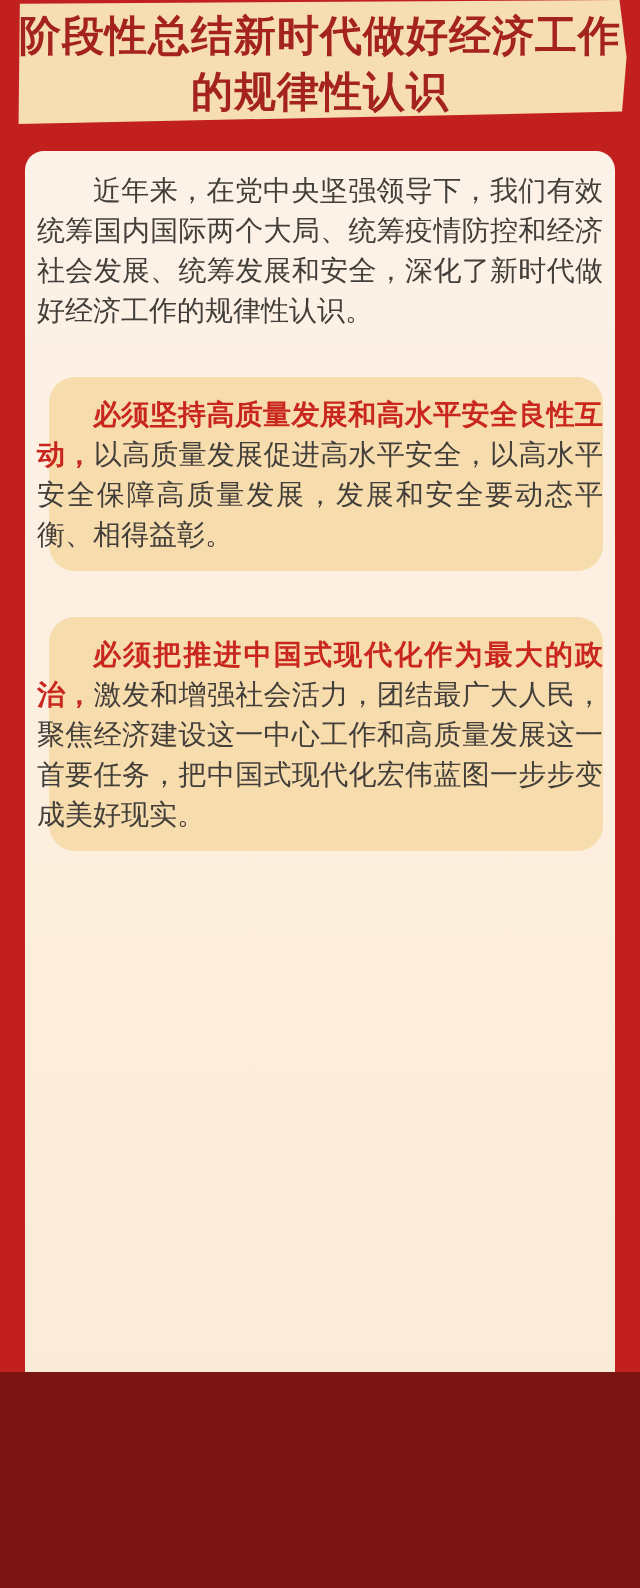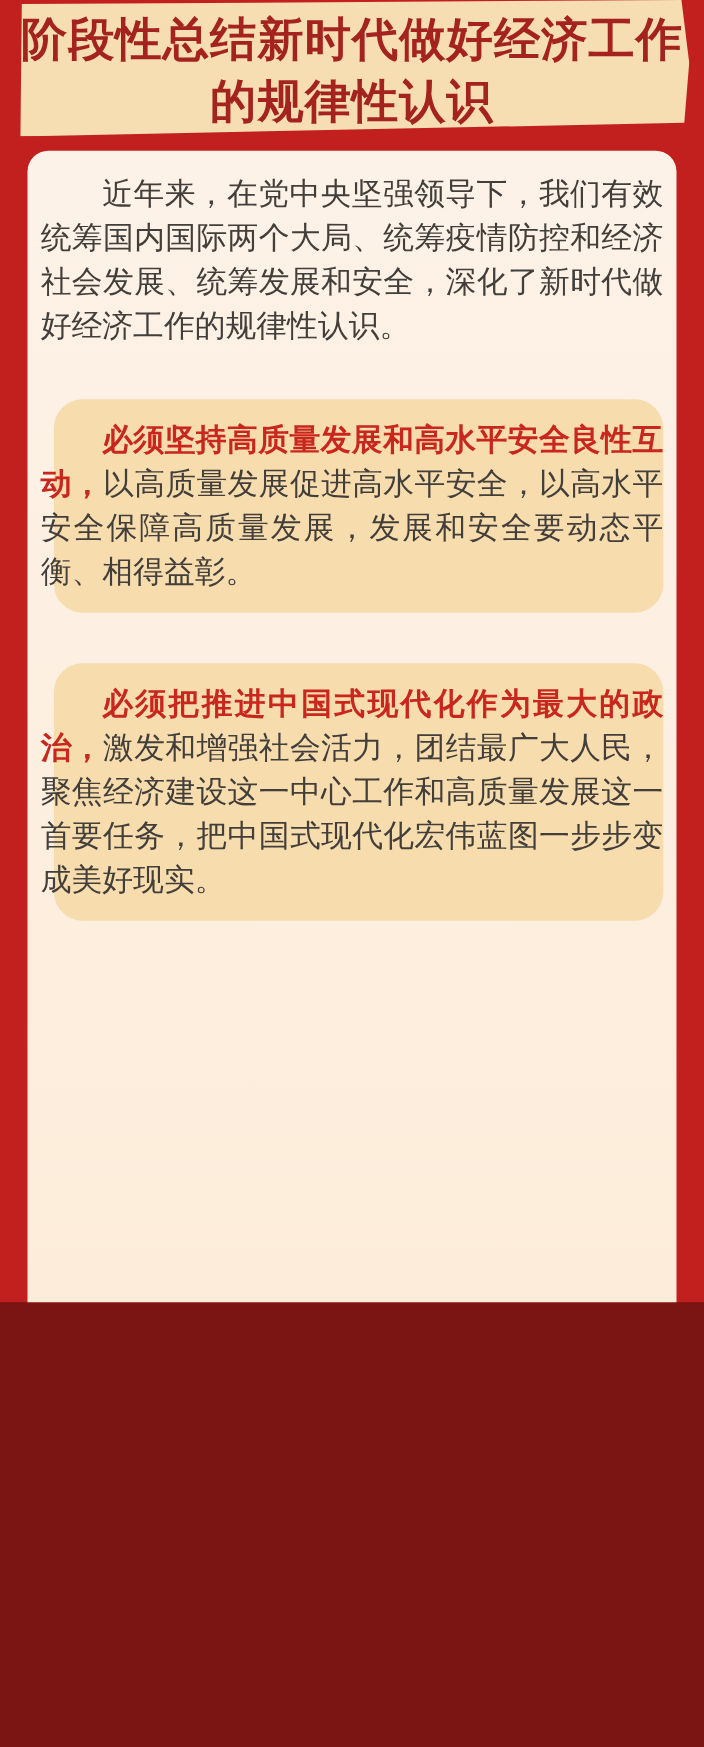--- a/index.html
+++ b/index.html
@@ -1,20 +1,20 @@
 <!DOCTYPE html>
 <html><head>
 <meta charset="utf-8">
 <style>
   * { margin: 0; padding: 0; box-sizing: border-box; }
   html, body { background: #7a1513; }
   .stage {
     position: relative;
     width: 640px;
-    height: 1184px;
+    height: 1372px;
     margin: 0 auto;
     background: #c2201f;
     overflow: hidden;
     font-family: "Liberation Serif", "DejaVu Serif", serif;
   }
   
   .banner {
     position: absolute;
     top: 0; left: 0;
     width: 640px; height: 124px;
@@ -33,21 +33,21 @@
     font-weight: 800;
     font-size: 42px;
     line-height: 56px;
     color: #a4231f;
     letter-spacing: 1px;
   }
   .banner-title span { display: block; }
   
   .card {
     position: absolute;
-    top: 137px; left: 25px;
+    top: 151px; left: 25px;
     width: 590px; height: 1421px;
     background: linear-gradient(180deg, #fdf2e8 0%, #fdeedd 55%, #fbe9d4 100%);
     border-radius: 19px;
     padding: 20px 12px 0 12px;
   }
   .intro {
     font-size: 28px;
     line-height: 40px;
     color: #423e3a;
     text-indent: 2em;

